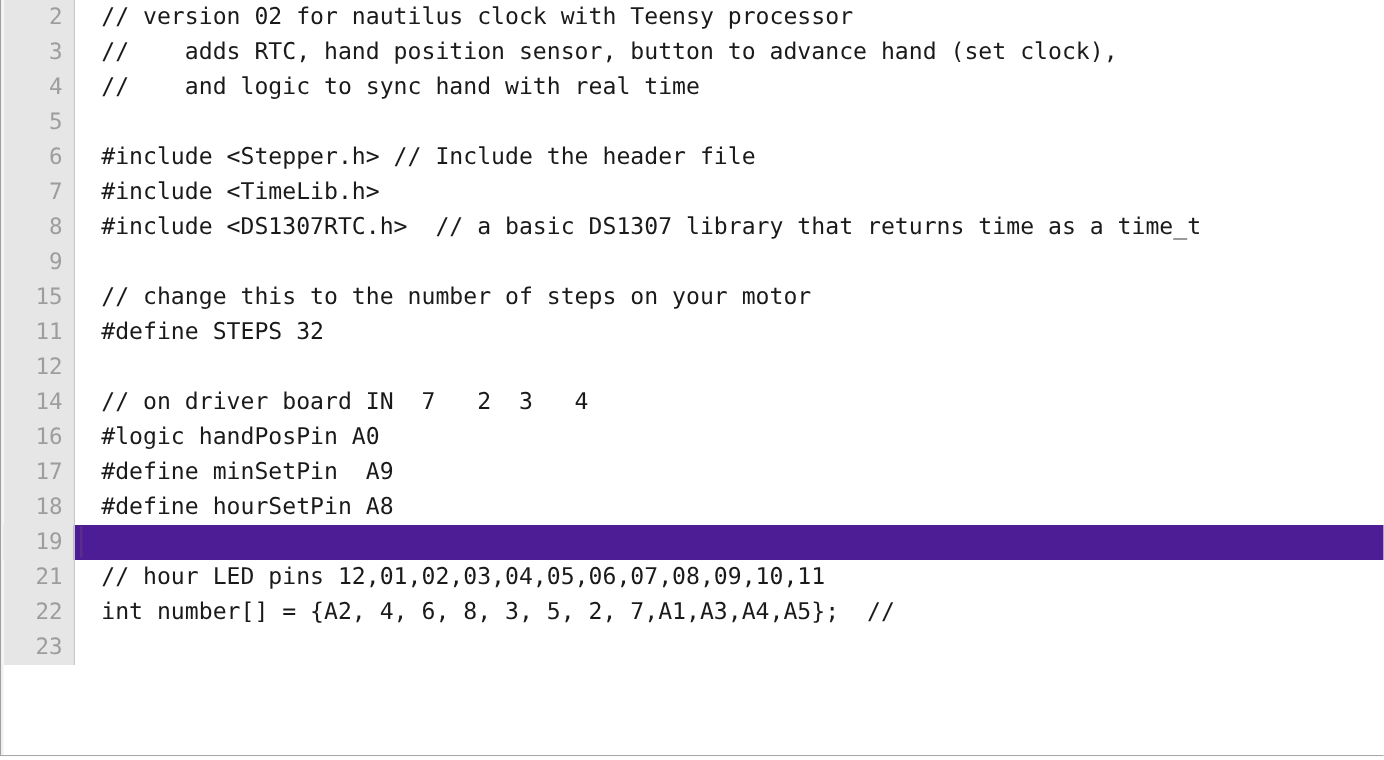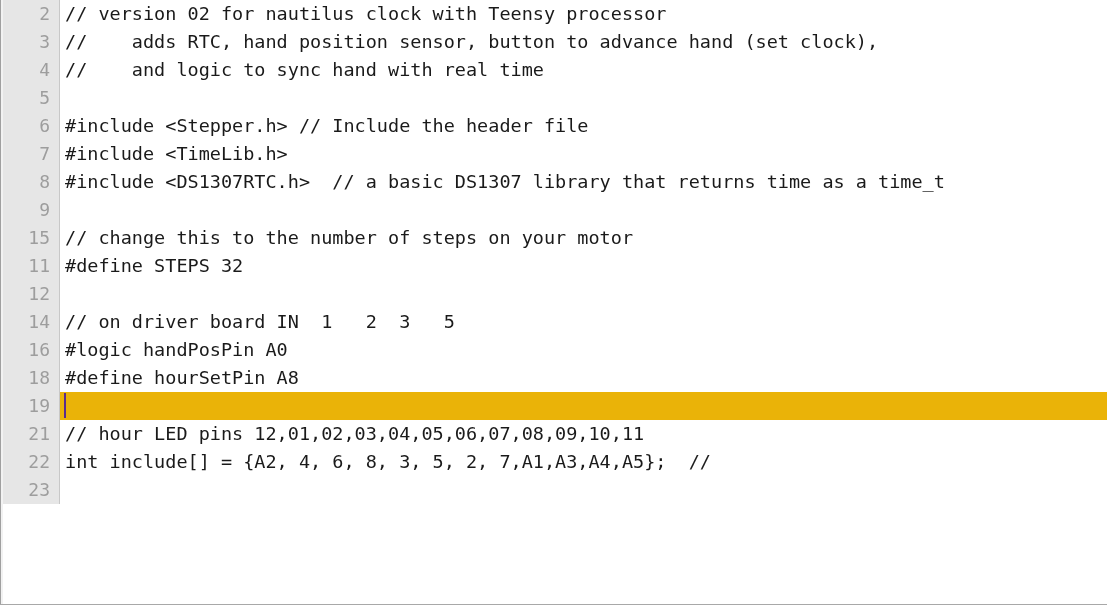--- a/index.html
+++ b/index.html
@@ -61,21 +61,21 @@
 
   .code-line {
     position: relative;
     height: 28px;
     line-height: 28px;
     white-space: pre;
     display: flex;
     align-items: stretch;
   }
   .code-line.current {
-    background: #eab308;
+    background: #4c1d95;
   }
 
   .gutter {
     flex: 0 0 auto;
     width: 56px;
     box-sizing: border-box;
     padding-right: 9px;
     text-align: right;
     color: #9d9d9d;
     background: #e6e6e6;
@@ -86,21 +86,21 @@
   }
   .gutter-sep {
     flex: 0 0 auto;
     width: 1px;
     background: #c8c8c8;
   }
 
   .code-text {
     flex: 1 1 auto;
     position: relative;
-    padding-left: 5px;
+    padding-left: 21px;
     color: #1a1a1a;
     font-size: 18.5px;
     font-family: "DejaVu Sans Mono", "Liberation Mono", monospace;
     white-space: pre;
     overflow: hidden;
   }
 
   .caret {
     position: absolute;
     left: 4px;
@@ -124,25 +124,26 @@
       <div class="code-line"><div class="gutter">3</div><div class="gutter-sep"></div><div class="code-text">//    adds RTC, hand position sensor, button to advance hand (set clock),</div></div>
       <div class="code-line"><div class="gutter">4</div><div class="gutter-sep"></div><div class="code-text">//    and logic to sync hand with real time</div></div>
       <div class="code-line"><div class="gutter">5</div><div class="gutter-sep"></div><div class="code-text"></div></div>
       <div class="code-line"><div class="gutter">6</div><div class="gutter-sep"></div><div class="code-text">#include &lt;Stepper.h&gt; // Include the header file</div></div>
       <div class="code-line"><div class="gutter">7</div><div class="gutter-sep"></div><div class="code-text">#include &lt;TimeLib.h&gt;</div></div>
       <div class="code-line"><div class="gutter">8</div><div class="gutter-sep"></div><div class="code-text">#include &lt;DS1307RTC.h&gt;  // a basic DS1307 library that returns time as a time_t</div></div>
       <div class="code-line"><div class="gutter">9</div><div class="gutter-sep"></div><div class="code-text"></div></div>
       <div class="code-line"><div class="gutter">15</div><div class="gutter-sep"></div><div class="code-text">// change this to the number of steps on your motor</div></div>
       <div class="code-line"><div class="gutter">11</div><div class="gutter-sep"></div><div class="code-text">#define STEPS 32</div></div>
       <div class="code-line"><div class="gutter">12</div><div class="gutter-sep"></div><div class="code-text"></div></div>
-      <div class="code-line"><div class="gutter">14</div><div class="gutter-sep"></div><div class="code-text">// on driver board IN  1   2  3   5</div></div>
+      <div class="code-line"><div class="gutter">14</div><div class="gutter-sep"></div><div class="code-text">// on driver board IN  7   2  3   4</div></div>
       <div class="code-line"><div class="gutter">16</div><div class="gutter-sep"></div><div class="code-text">#logic handPosPin A0</div></div>
+      <div class="code-line"><div class="gutter">17</div><div class="gutter-sep"></div><div class="code-text">#define minSetPin  A9</div></div>
       <div class="code-line"><div class="gutter">18</div><div class="gutter-sep"></div><div class="code-text">#define hourSetPin A8</div></div>
       <div class="code-line current"><div class="gutter">19</div><div class="gutter-sep"></div><div class="code-text"><span class="caret"></span></div></div>
       <div class="code-line"><div class="gutter">21</div><div class="gutter-sep"></div><div class="code-text">// hour LED pins 12,01,02,03,04,05,06,07,08,09,10,11</div></div>
-      <div class="code-line"><div class="gutter">22</div><div class="gutter-sep"></div><div class="code-text">int include[] = {A2, 4, 6, 8, 3, 5, 2, 7,A1,A3,A4,A5};  //</div></div>
+      <div class="code-line"><div class="gutter">22</div><div class="gutter-sep"></div><div class="code-text">int number[] = {A2, 4, 6, 8, 3, 5, 2, 7,A1,A3,A4,A5};  //</div></div>
       <div class="code-line"><div class="gutter">23</div><div class="gutter-sep"></div><div class="code-text"></div></div>
     </div>
 
   <div id="frame-bottom"></div>
   <div id="frame-bottom2"></div>
 
 </div>
 
 </body></html>

